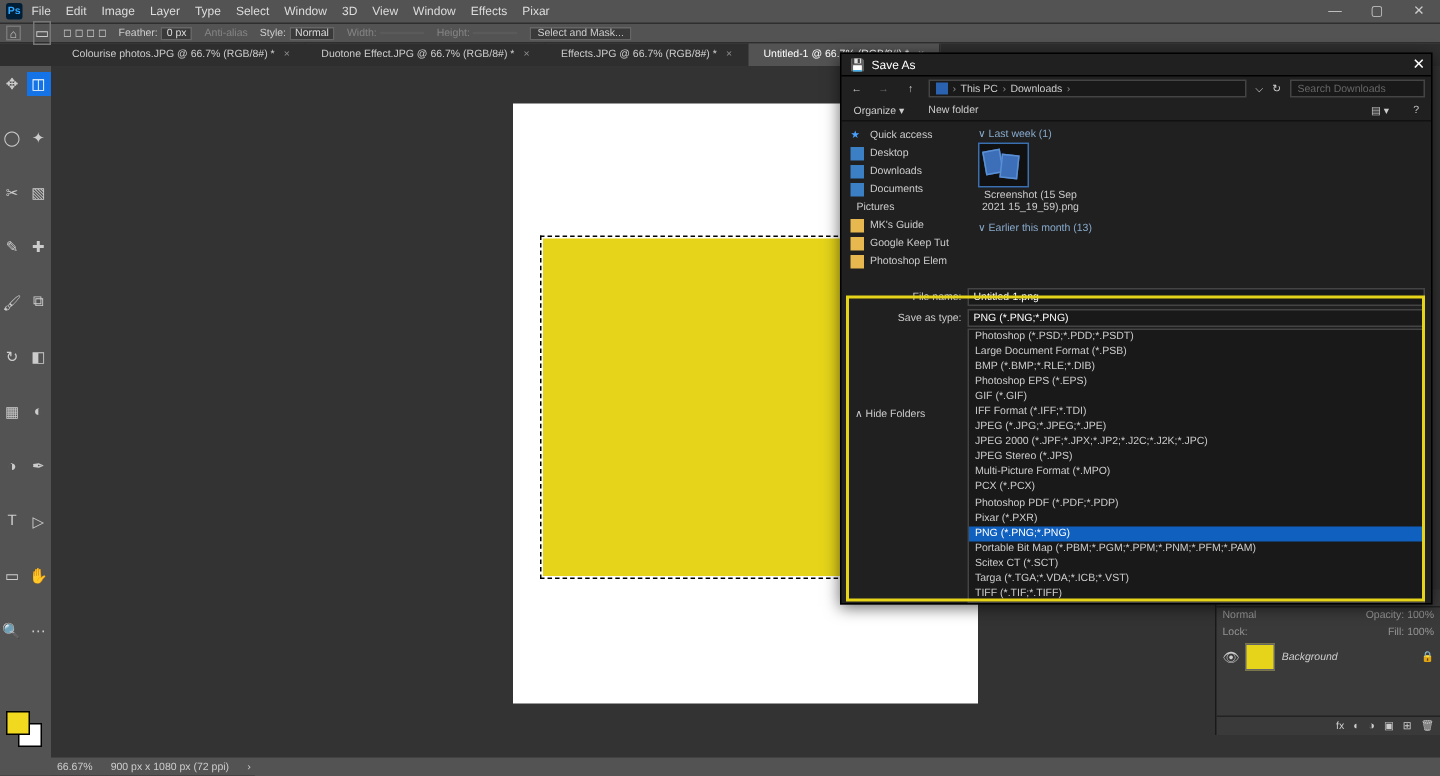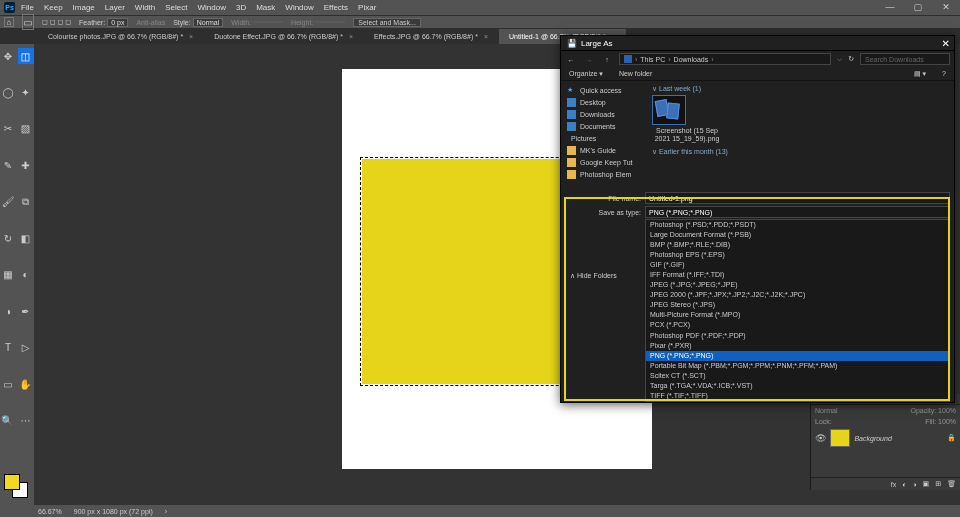--- a/index.html
+++ b/index.html
@@ -88,28 +88,28 @@
 .type-item{ padding:1px 4px; line-height:1.15;}
 .type-item.sel{ background:#1060c0; color:#fff;}
 .hide-folders{ position:absolute; left:570px; top:272px; font-size:7px; color:#ccc; }
 </style>
 </head>
 <body>
 
 <div class="menubar">
   <div class="ps-logo">Ps</div>
   <span class="menu-item">File</span>
-  <span class="menu-item">Keep</span>
+  <span class="menu-item">Edit</span>
   <span class="menu-item">Image</span>
   <span class="menu-item">Layer</span>
-  <span class="menu-item">Width</span>
+  <span class="menu-item">Type</span>
   <span class="menu-item">Select</span>
   <span class="menu-item">Window</span>
   <span class="menu-item">3D</span>
-  <span class="menu-item">Mask</span>
+  <span class="menu-item">View</span>
   <span class="menu-item">Window</span>
   <span class="menu-item">Effects</span>
   <span class="menu-item">Pixar</span>
 </div>
 <div class="window-controls">
   <div>—</div>
   <div>▢</div>
   <div>✕</div>
 </div>
 
@@ -227,21 +227,21 @@
     <span>◑</span>
     <span>▣</span>
     <span>⊞</span>
     <span>🗑</span>
   </div>
 </div>
 
 <div class="saveas">
   <div class="saveas-title">
     <span style="color:#5a8fd4;margin-right:4px;">💾</span>
-    <span>Large As</span>
+    <span>Save As</span>
     <span class="close">✕</span>
   </div>
   <div class="saveas-body">
     <div class="nav-row">
       <span class="nav-arrow">←</span>
       <span class="nav-arrow" style="opacity:.4">→</span>
       <span class="nav-arrow">↑</span>
       <div class="breadcrumb">
         <span class="pc-icon"></span>
         <span class="sep">›</span>

